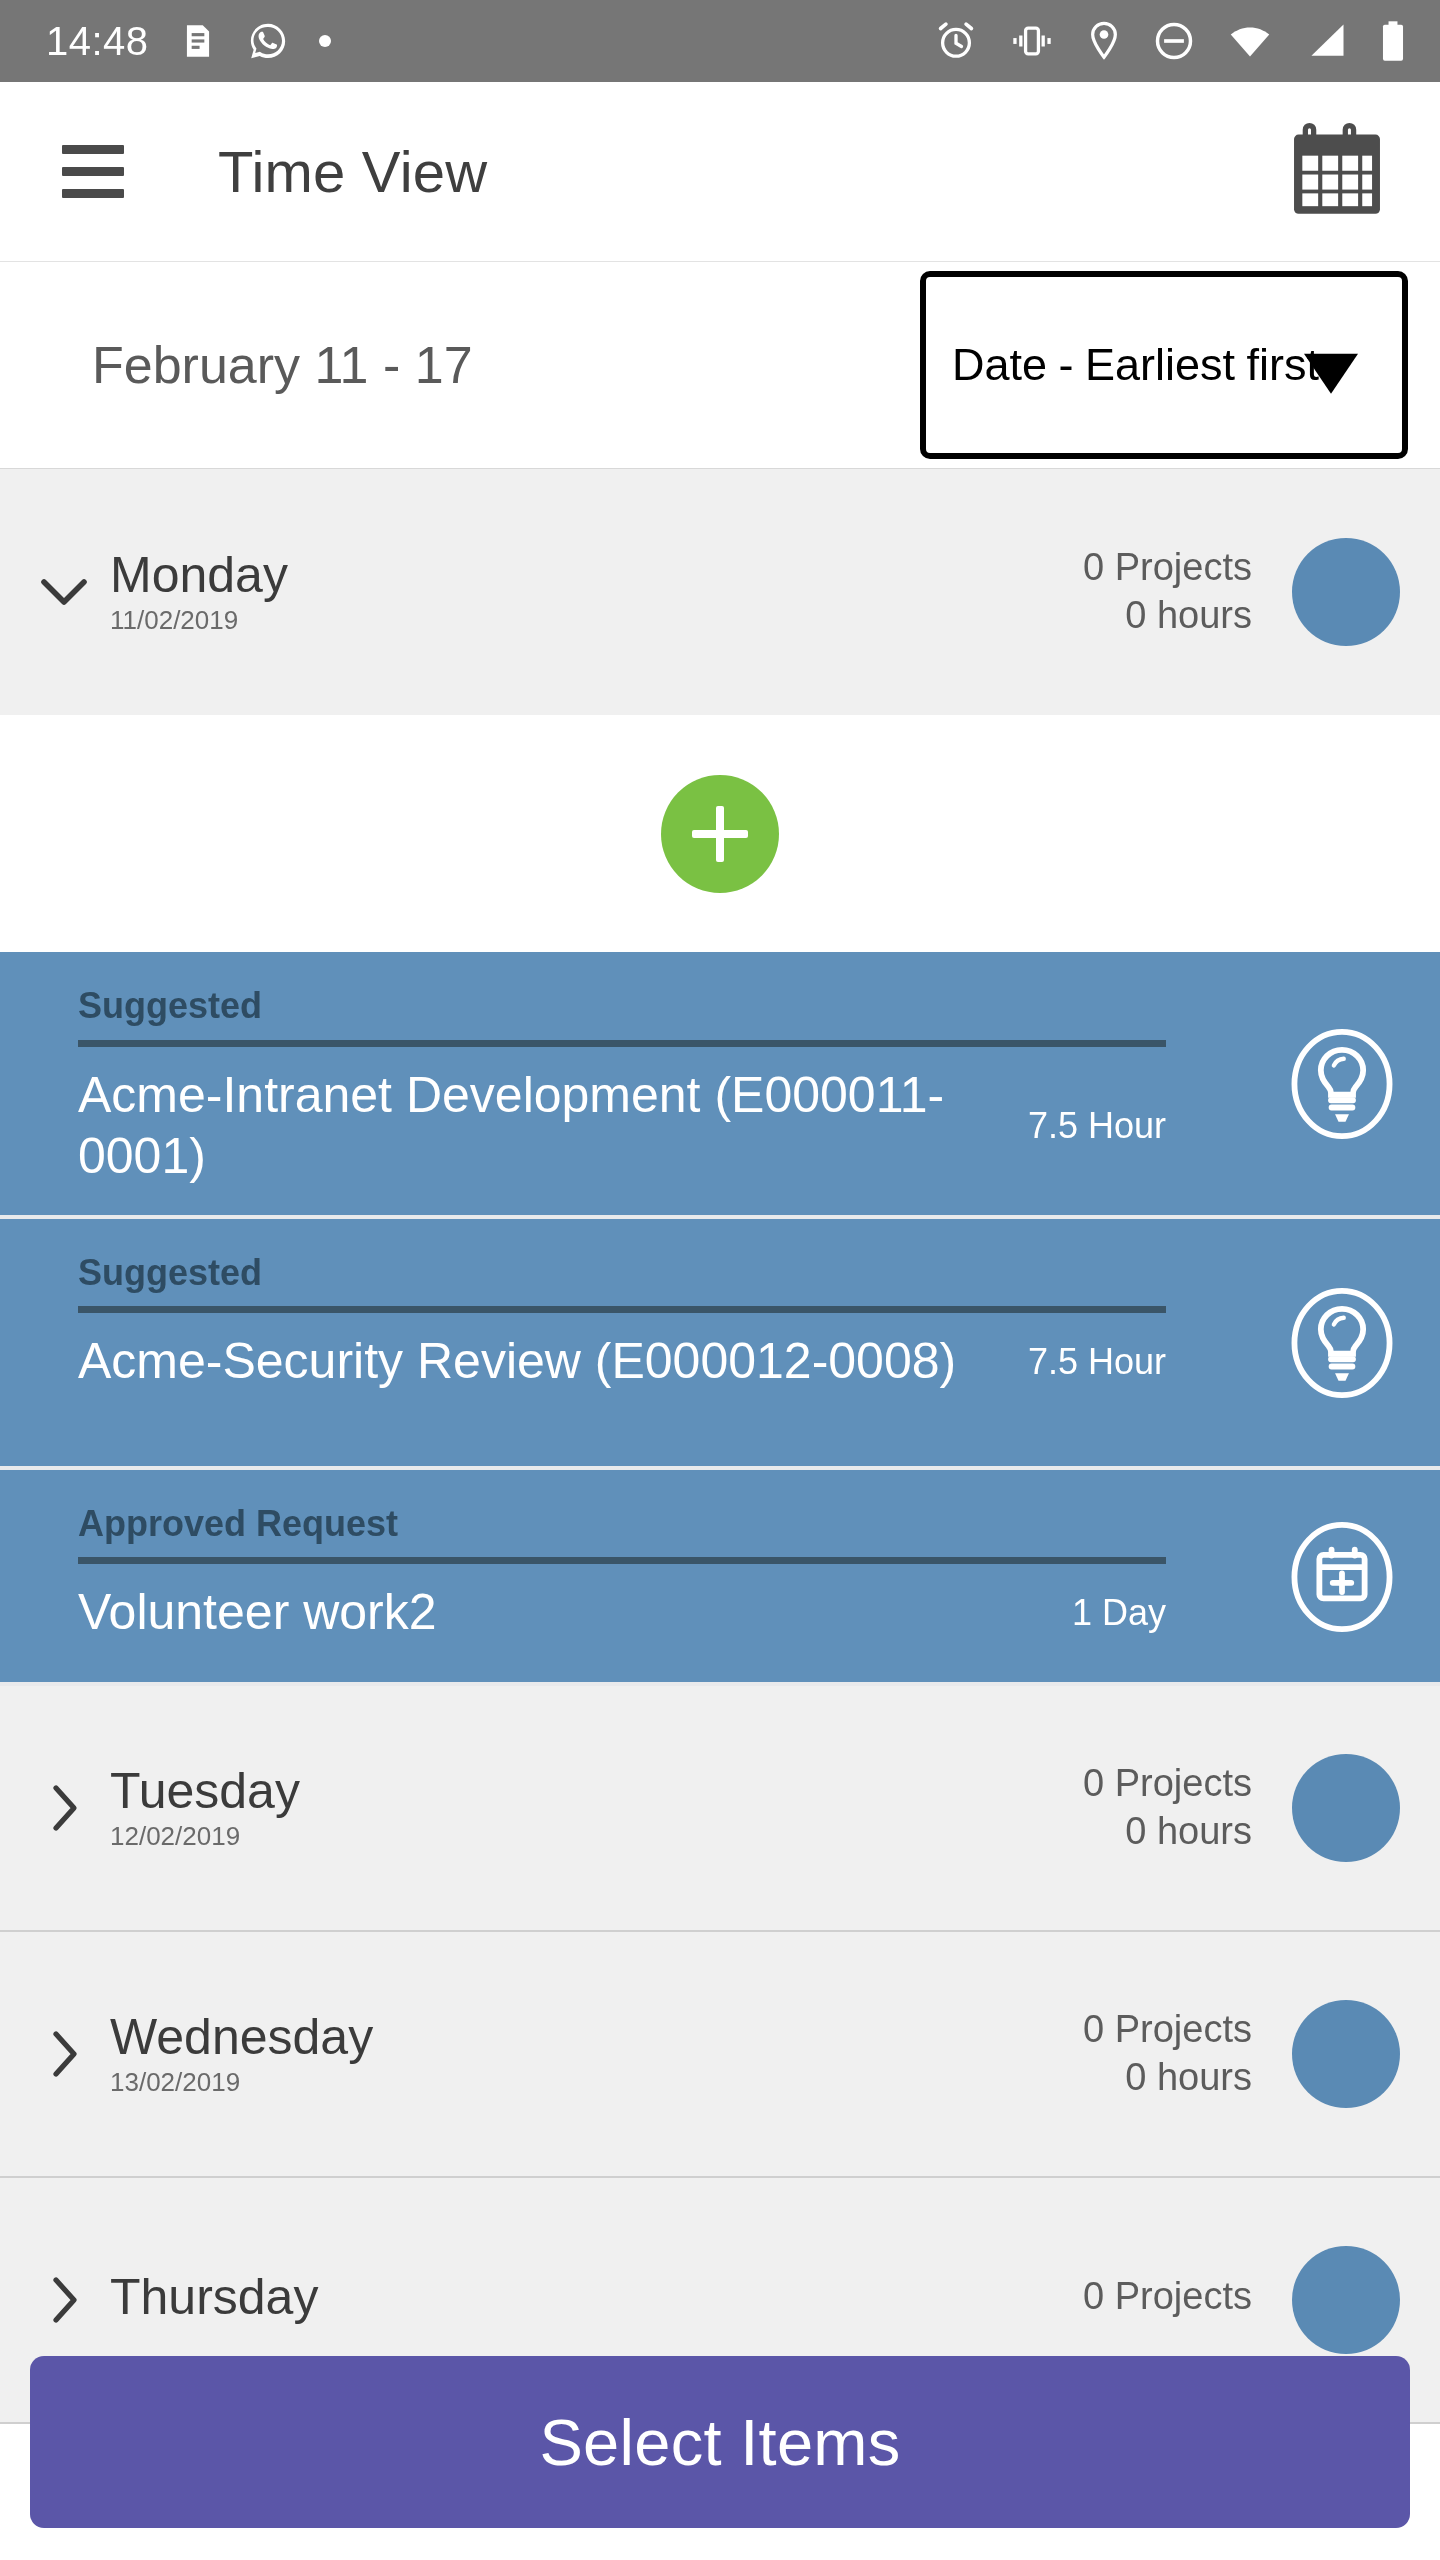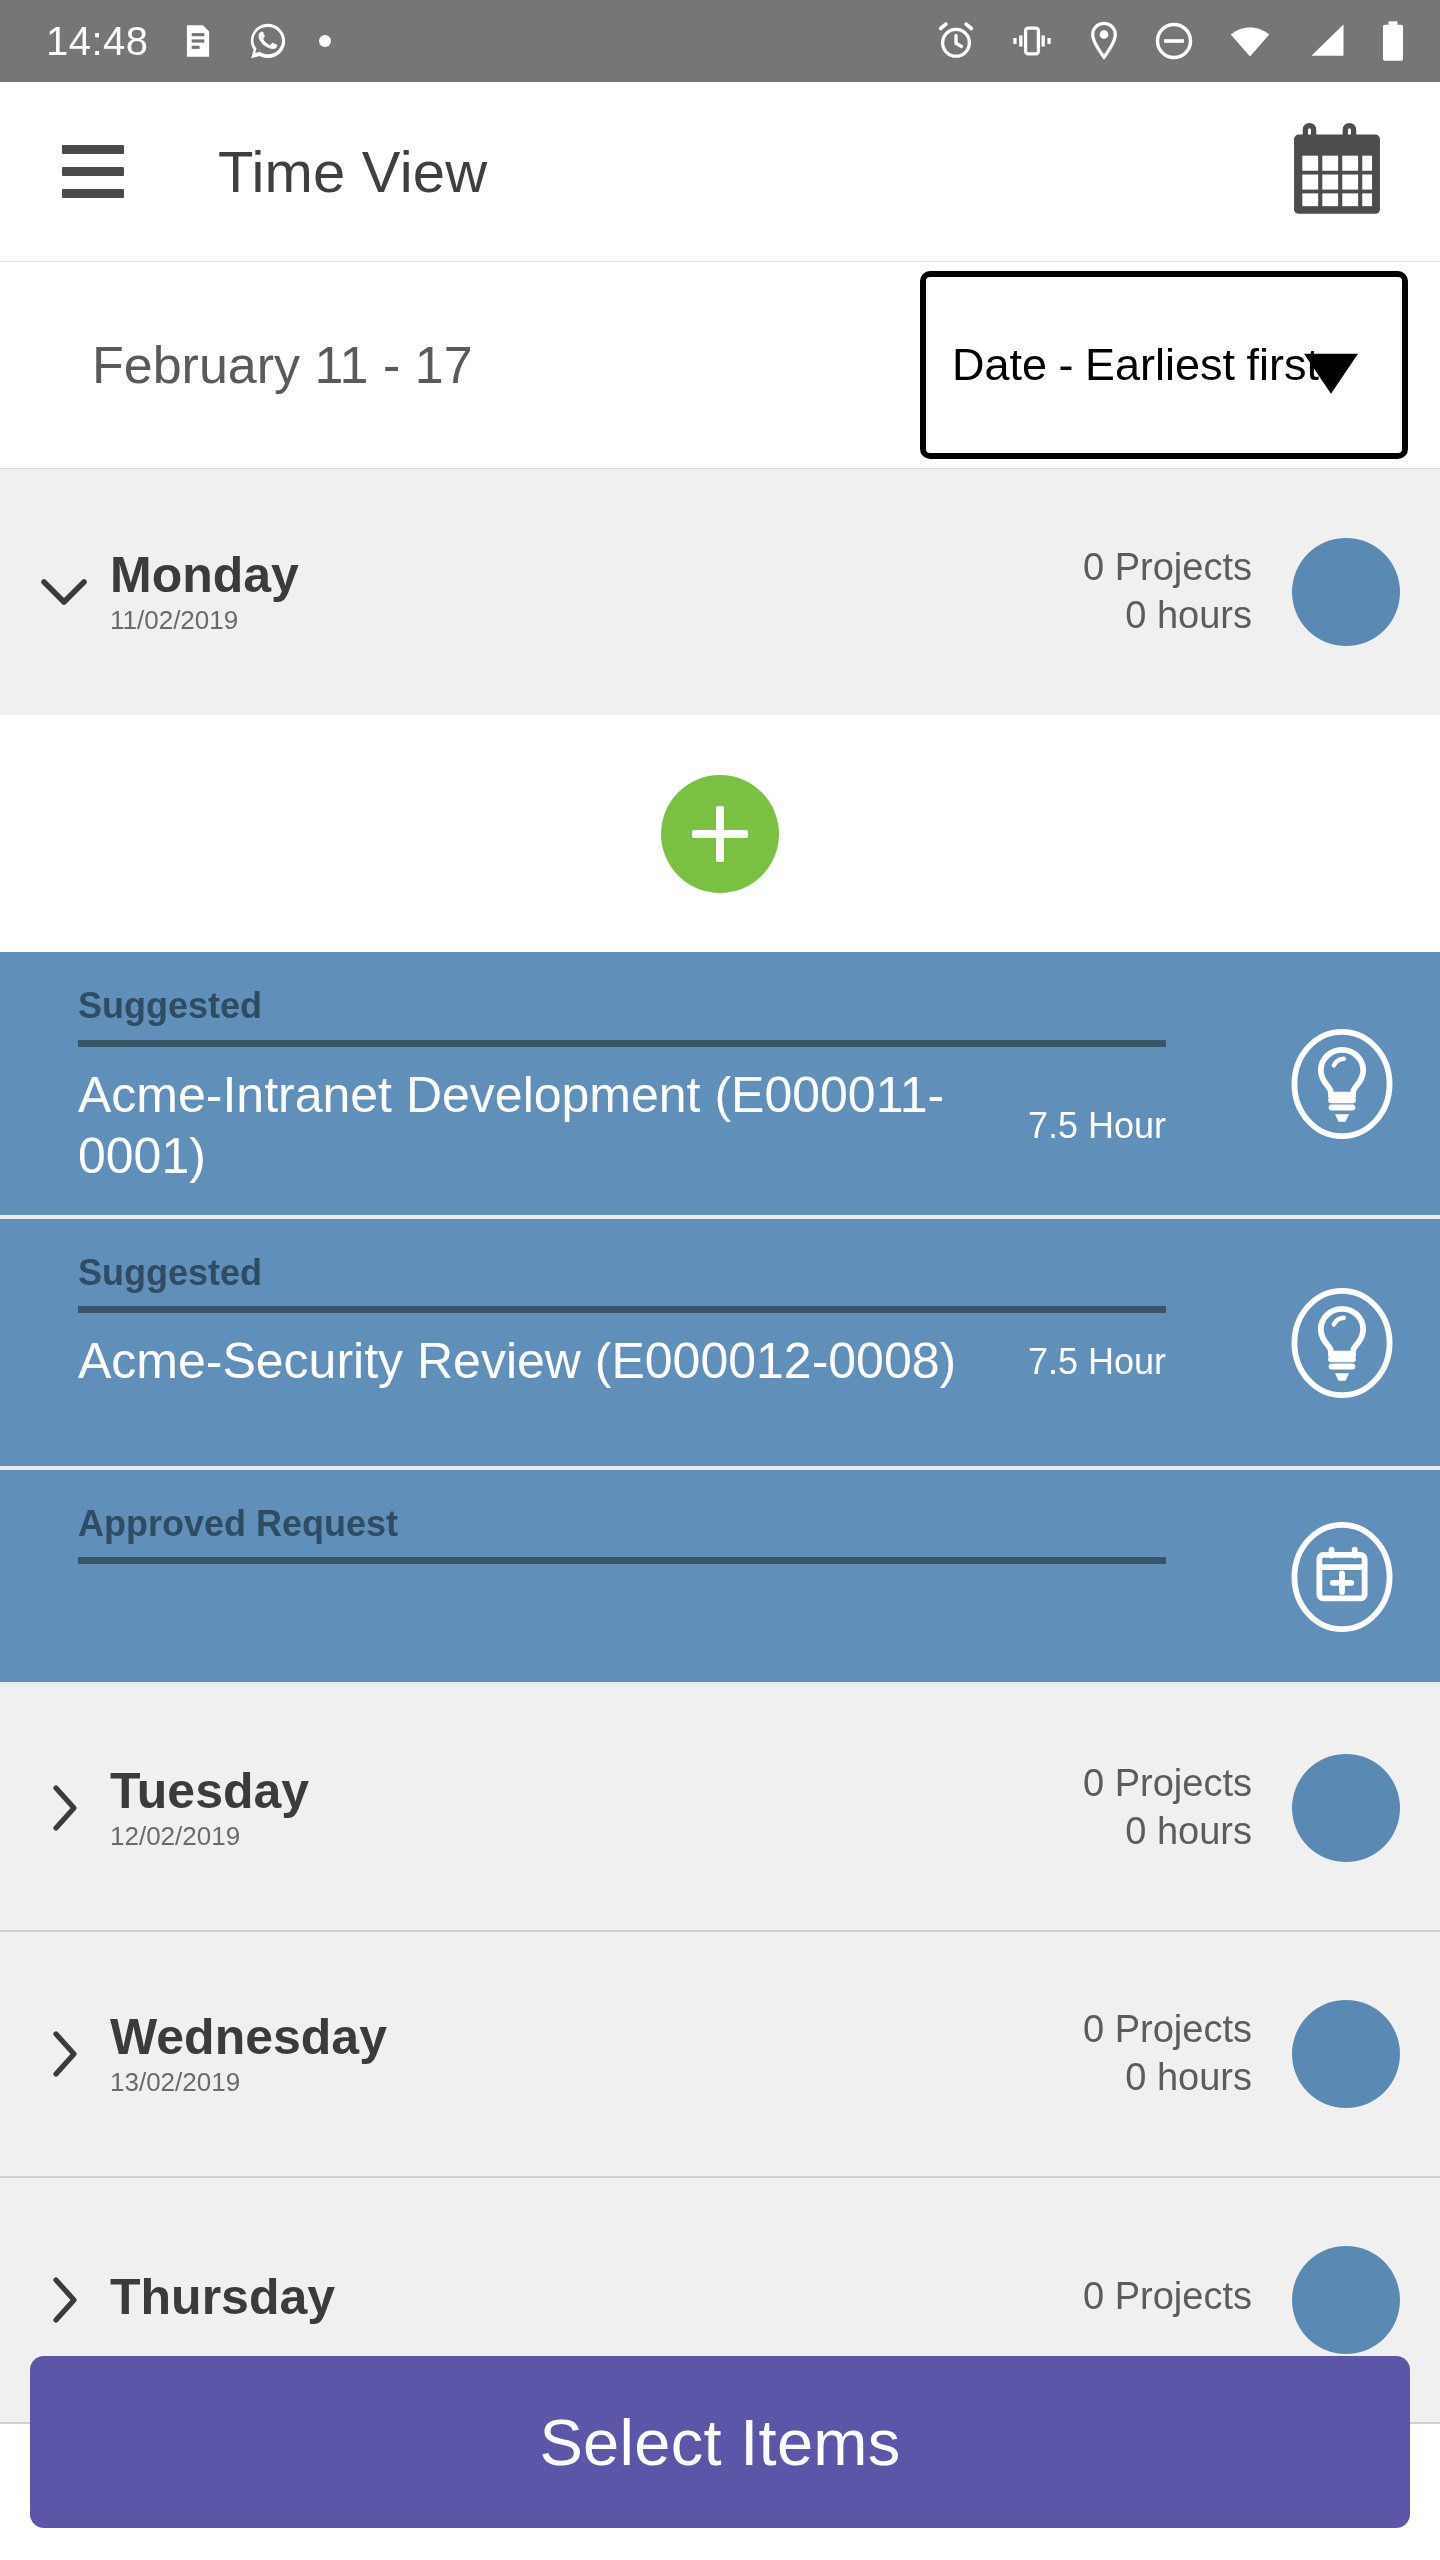--- a/index.html
+++ b/index.html
@@ -150,21 +150,21 @@
     display: flex;
     justify-content: center;
     align-items: center;
     margin-right: 22px;
     cursor: pointer;
   }
   .day-text { display: flex; flex-direction: column; gap: 4px; }
   .day-name {
     font-size: 50px;
     color: #3b3b3b;
-    font-weight: 700;
+    font-weight: 400;
     line-height: 1.05;
   }
   .day-date {
     font-size: 26px;
     color: #6a6a6a;
     font-weight: 400;
     line-height: 1.1;
   }
   .day-stats {
     margin-left: auto;
@@ -443,20 +443,24 @@
           <path d="M17.6 30.4h4.8l-1.2 2.6h-2.4z" fill="#ffffff"></path>
           <path d="M17.2 13.6c.6-1.3 1.9-2.2 3.4-2.3" fill="none" stroke="#ffffff" stroke-width="1.5" stroke-linecap="round"></path>
         </svg>
       </div>
     </div>
 
     <div class="card" style="min-height:216px;">
       <div class="card-main">
         <div class="card-kicker">Approved Request</div>
         <div class="card-rule"></div>
+        <div class="card-body">
+          <div class="card-title">Volunteer work2</div>
+          <div class="card-dur">1 Day</div>
+        </div>
       </div>
       <div class="card-icon">
         <svg width="116" height="116" viewBox="0 0 40 40">
           <ellipse cx="20" cy="20" rx="16.4" ry="18" fill="none" stroke="#ffffff" stroke-width="2"></ellipse>
           <rect x="12.2" y="12.4" width="15.6" height="15" rx="1.4" fill="none" stroke="#ffffff" stroke-width="2"></rect>
           <path d="M12.4 16.6h15.2" stroke="#ffffff" stroke-width="2"></path>
           <rect x="15.4" y="9.6" width="2" height="4" rx="1" fill="#ffffff"></rect>
           <rect x="23.4" y="9.6" width="2" height="4" rx="1" fill="#ffffff"></rect>
           <path d="M20 18.8v6.4M16.8 22h6.4" stroke="#ffffff" stroke-width="2" stroke-linecap="round"></path>
         </svg>

